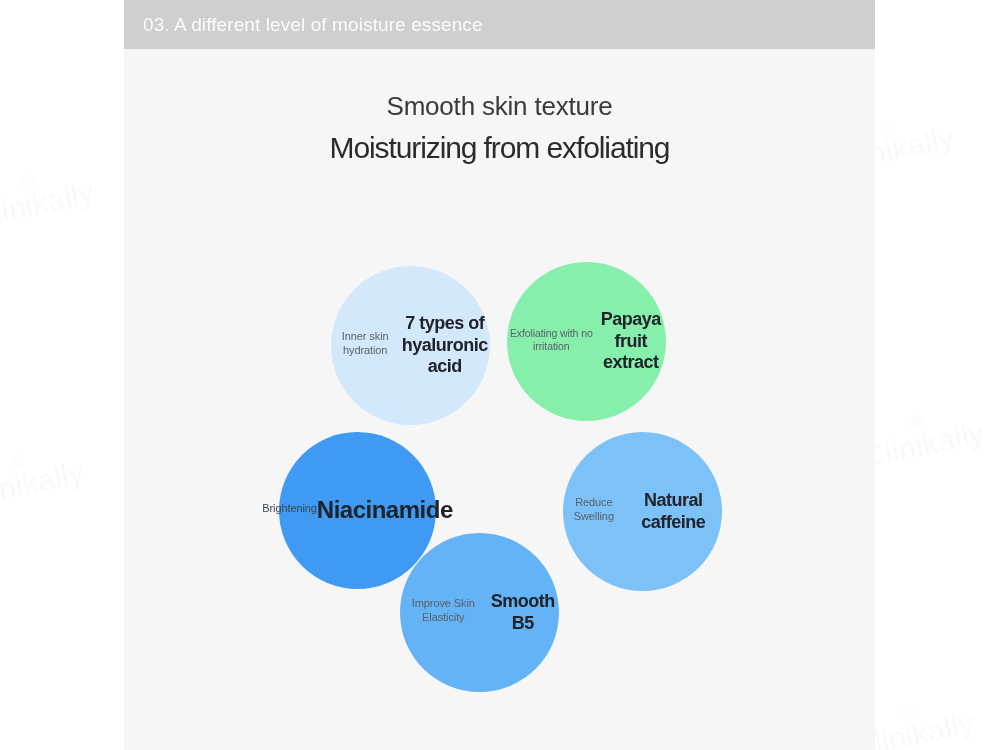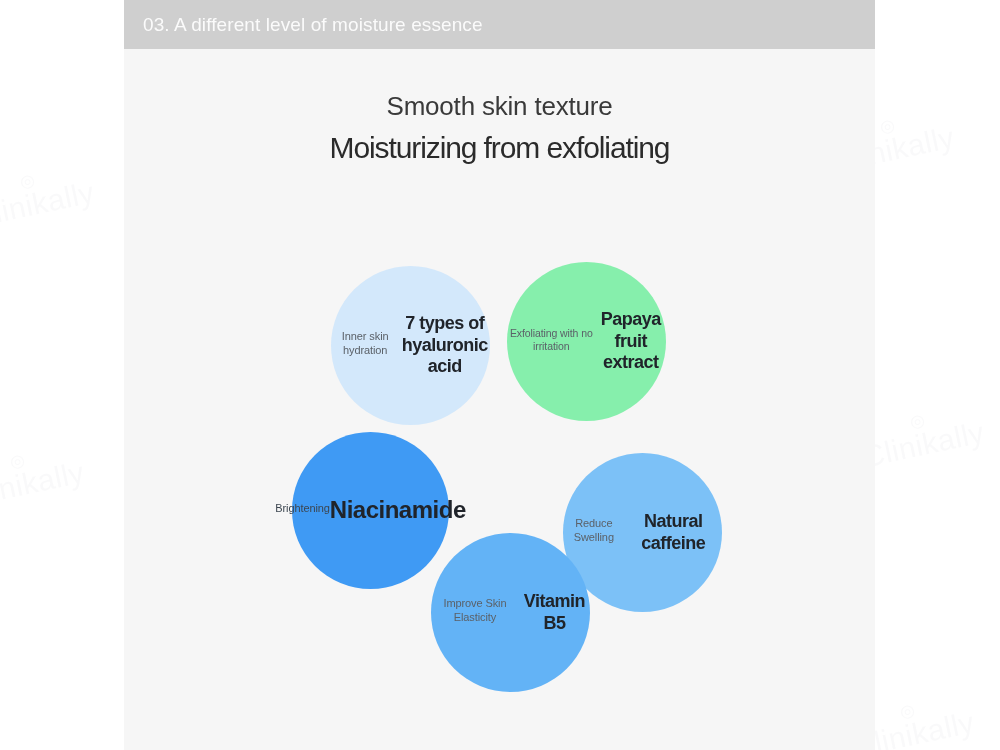--- a/index.html
+++ b/index.html
@@ -158,34 +158,34 @@
   #bubble-hyaluronic .bubble-title { font-size: 18px; }
 
   #bubble-papaya {
     left: 507px; top: 262px; width: 159px; height: 159px;
     background: #b8ddfb;
   }
   #bubble-papaya .bubble-caption { font-size: 10.5px; }
   #bubble-papaya .bubble-title { font-size: 18px; }
 
   #bubble-niacinamide {
-    left: 292px; top: 432px; width: 157px; height: 157px;
+    left: 279px; top: 432px; width: 157px; height: 157px;
     background: #3f9af4;
   }
   #bubble-niacinamide .bubble-caption { color: #3c4650; }
   #bubble-niacinamide .bubble-title { font-size: 24px; }
 
   #bubble-caffeine {
-    left: 563px; top: 453px; width: 159px; height: 159px;
+    left: 563px; top: 432px; width: 159px; height: 159px;
     background: #7cc1f7;
   }
   #bubble-caffeine .bubble-title { font-size: 18px; }
 
   #bubble-vitaminb5 {
-    left: 431px; top: 533px; width: 159px; height: 159px;
+    left: 400px; top: 533px; width: 159px; height: 159px;
     background: #63b3f6;
   }
   #bubble-vitaminb5 .bubble-title { font-size: 18px; }
 </style>
 </head>
 <body>
 
 <div id="page">
 
   <div id="watermark-layer">
@@ -246,19 +246,19 @@
     <div class="bubble" id="bubble-caffeine" style="background: rgb(124, 193, 247);">
       <div class="bubble-caption">Reduce Swelling</div>
       <div class="bubble-title">
         <span>Natural caffeine</span>
       </div>
     </div>
 
     <div class="bubble" id="bubble-vitaminb5" style="background: rgb(99, 179, 246);">
       <div class="bubble-caption">Improve Skin Elasticity</div>
       <div class="bubble-title">
-        <span>Vitamin B5</span>
+        <span>Smooth B5</span>
       </div>
     </div>
 
   </div>
 
 </div>
 
 </body></html>

